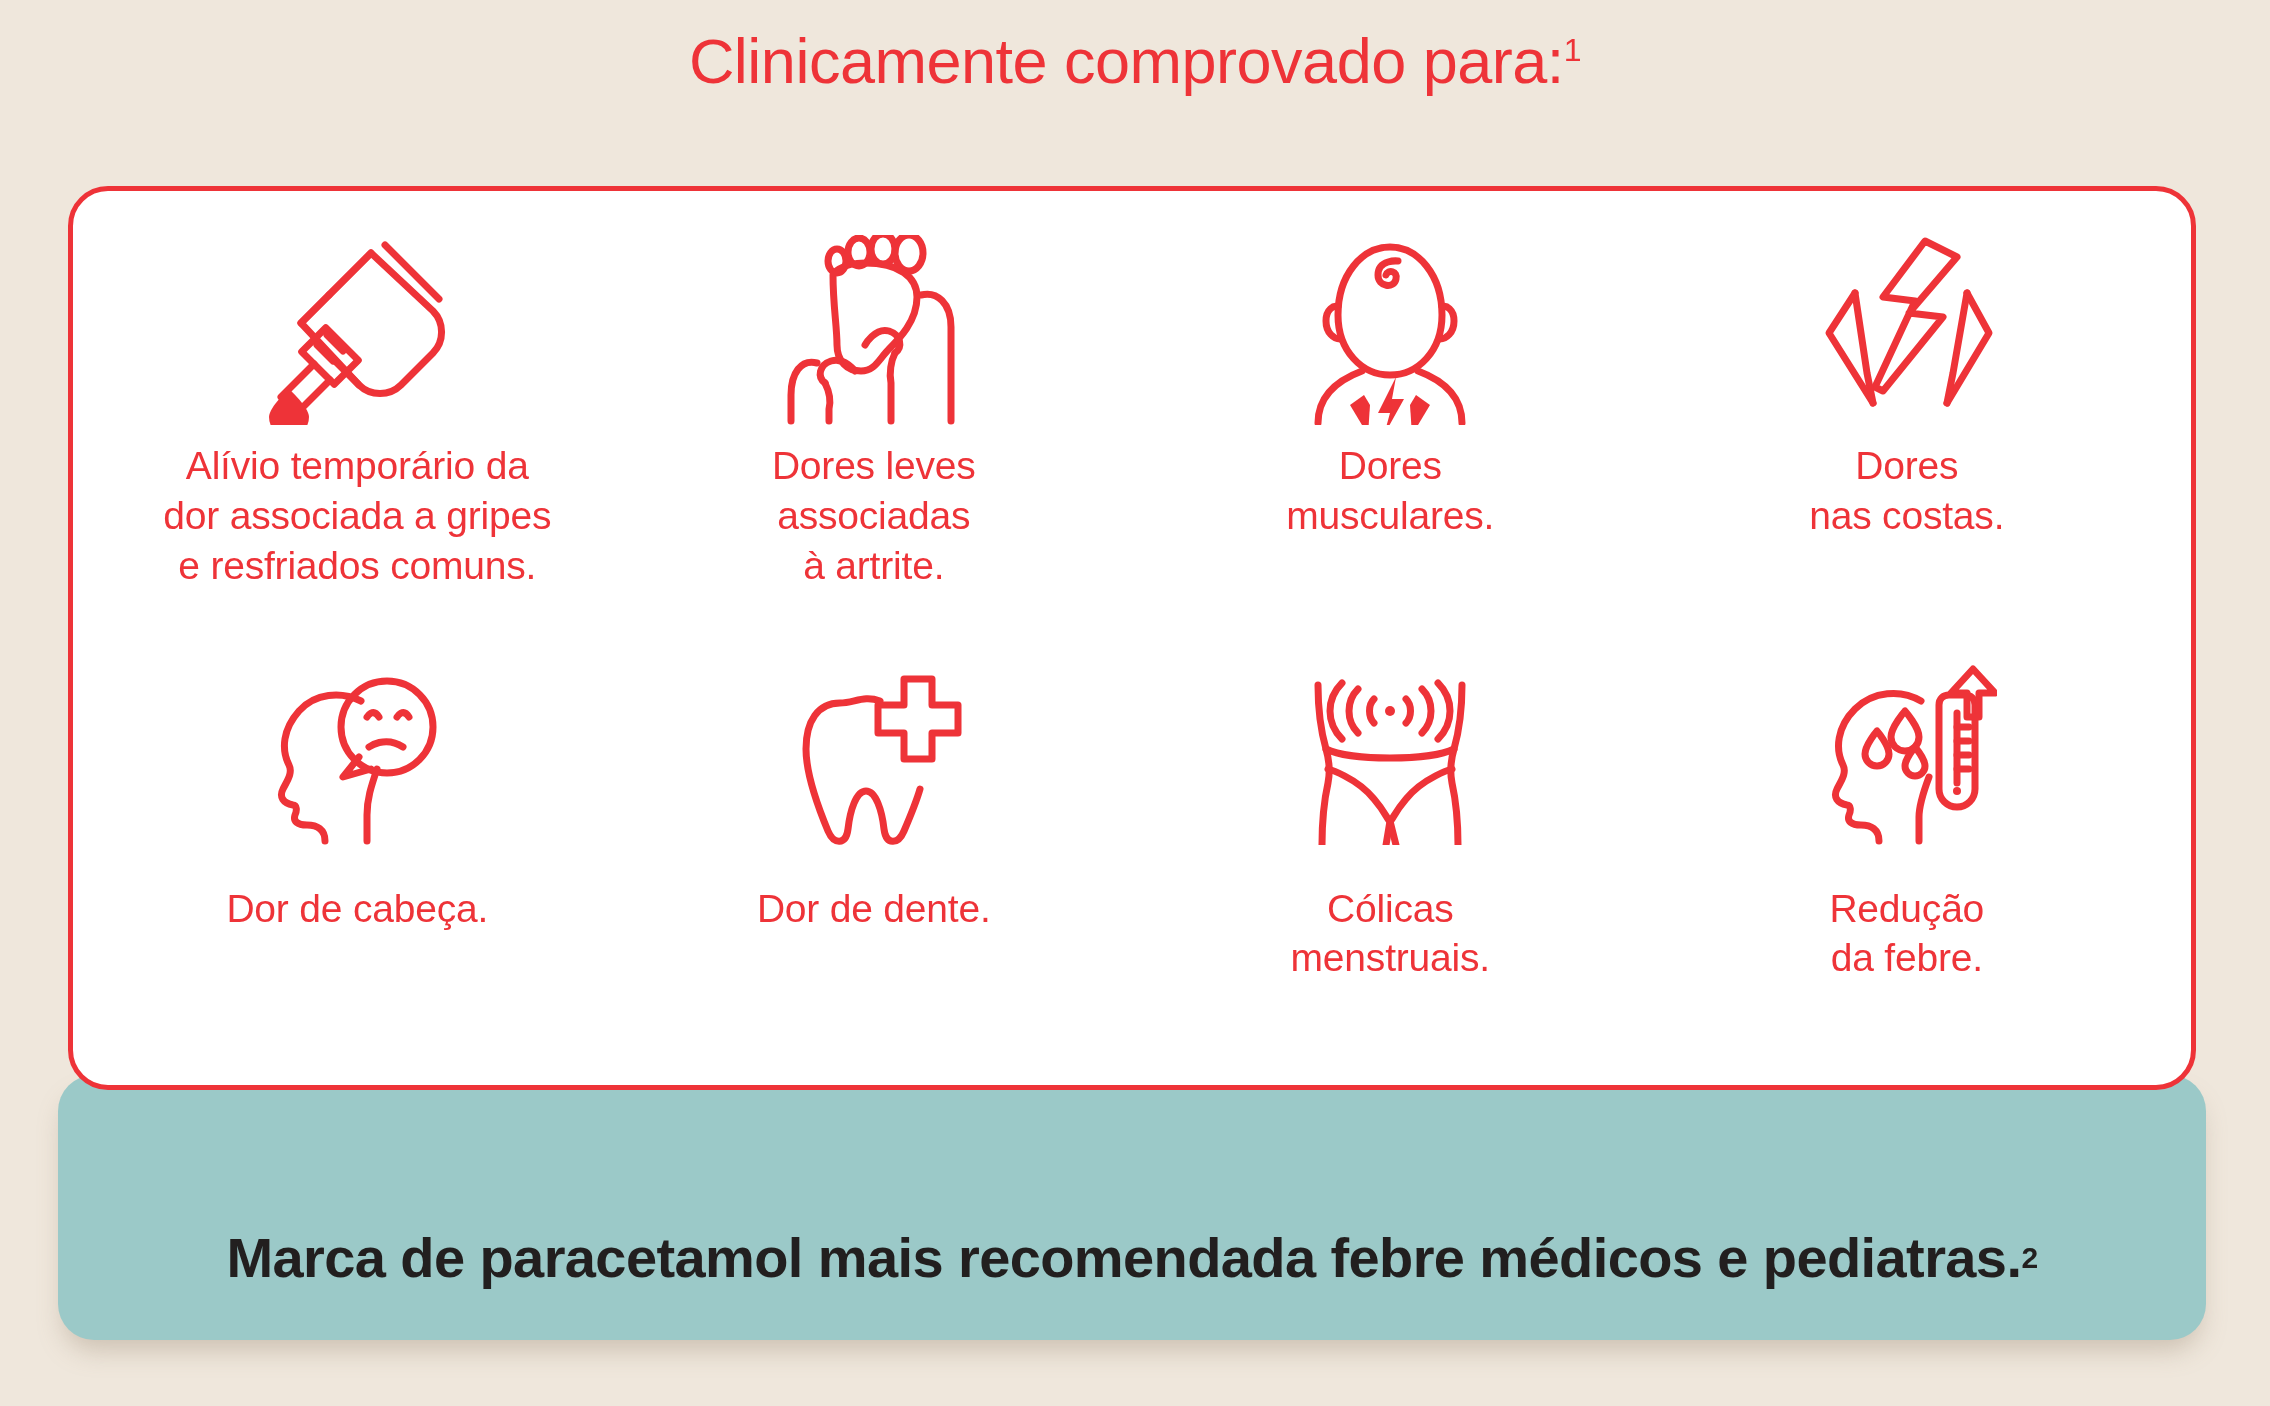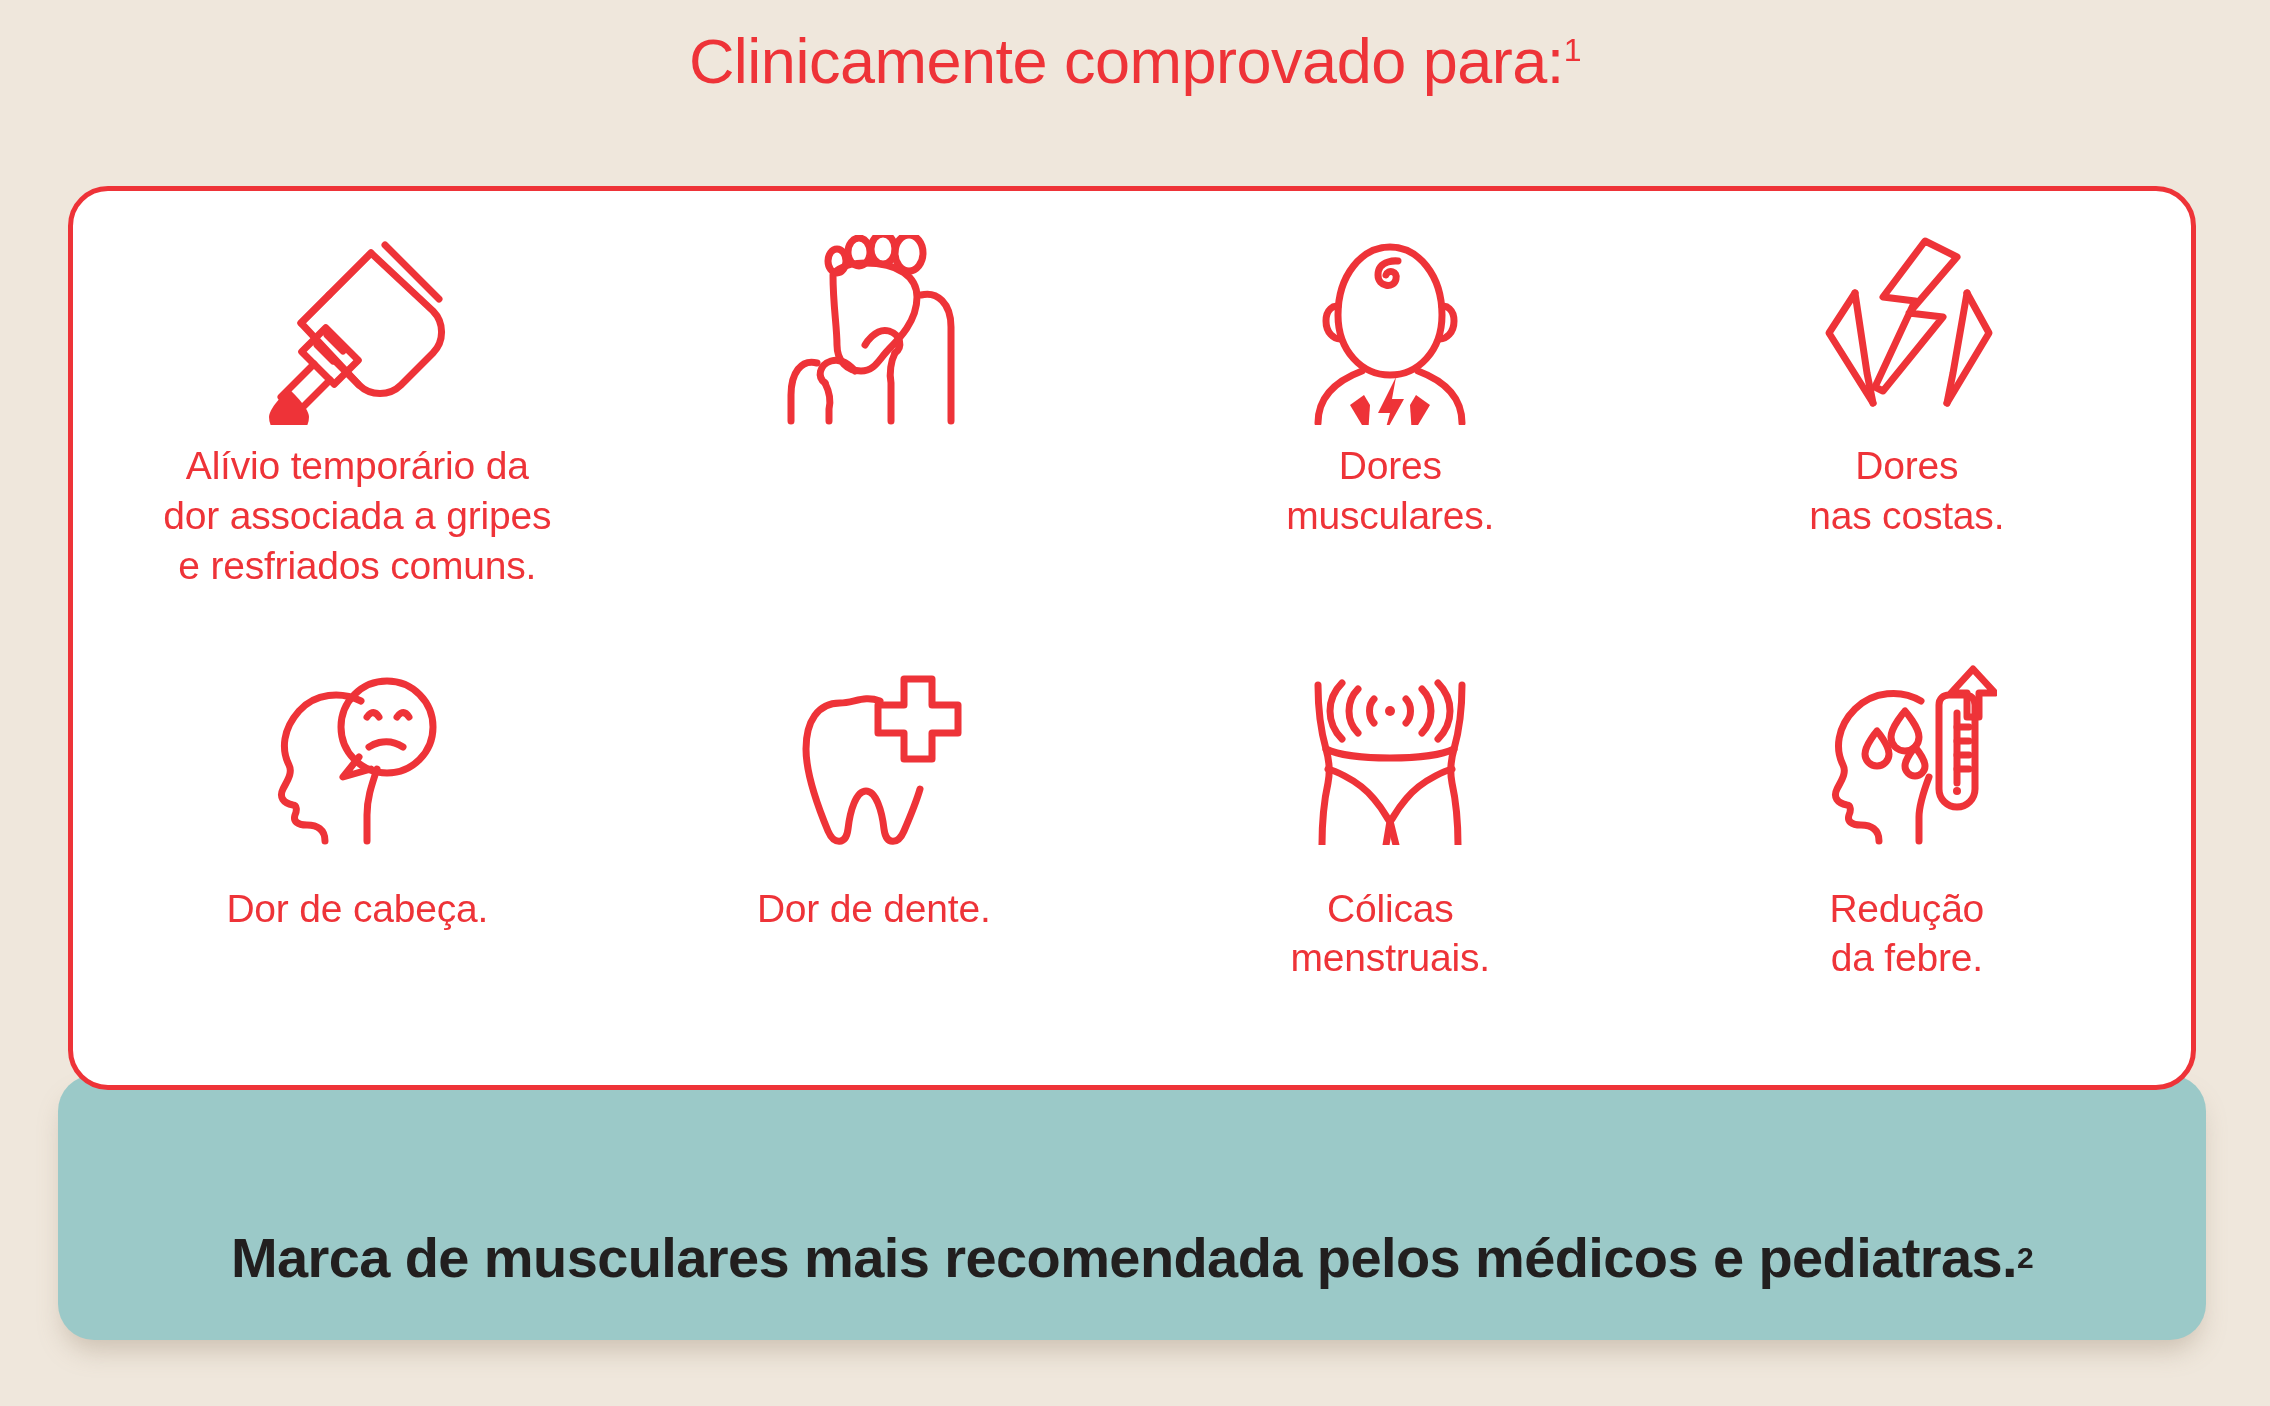--- a/index.html
+++ b/index.html
@@ -136,21 +136,21 @@
 <body>
 
 <div class="stage">
 
   <div class="title">
     <span>Clinicamente comprovado para:</span><span class="sup">1</span>
   </div>
 
   <div class="banner">
     <div class="banner-text">
-      <span>Marca de musculares mais recomendada pelos médicos e pediatras.</span>
+      <span>Marca de paracetamol mais recomendada febre médicos e pediatras.</span>
         <span class="sup">2</span>
     </div>
   </div>
 
   <div class="card">
     <div class="grid">
 
       <div class="cell">
         <div class="icon-box">
           <svg width="180" height="190" viewBox="0 0 180 190">
@@ -184,20 +184,23 @@
               <path d="M54 40 C54 40 60 28 86 28 C120 28 138 42 138 62 C138 86 120 104 110 114 C100 124 96 136 82 136 C68 136 58 126 58 110 C58 92 54 70 54 40 Z"></path>
               <path d="M86 110 C86 110 96 92 110 96 C122 100 124 112 116 118"></path>
               <path d="M142 60 C158 56 172 68 172 92 L172 186"></path>
               <path d="M116 118 C112 126 110 138 112 148 L112 186"></path>
               <path d="M76 136 C76 136 66 122 52 126 C40 130 38 142 46 148"></path>
               <path d="M46 148 C50 156 52 166 50 174 L50 186"></path>
               <path d="M38 128 C22 124 12 138 12 160 L12 186"></path>
             </g>
           </svg>
         </div>
+        <div class="label">Dores leves
+associadas
+à artrite.</div>
       </div>
 
       <div class="cell">
         <div class="icon-box">
           <svg width="180" height="190" viewBox="0 0 180 190">
             <g class="st">
               <path d="M38 72 C34 70 26 74 26 86 C26 98 34 104 40 104"></path>
               <path d="M142 72 C146 70 154 74 154 86 C154 98 146 104 140 104"></path>
               <path d="M38 80 C38 40 62 12 90 12 C118 12 142 40 142 80 C142 116 118 140 90 140 C62 140 38 116 38 80 Z"></path>
               <path d="M98 26 C98 26 78 24 78 40 C78 52 94 54 96 44 C98 36 88 34 86 40"></path>

